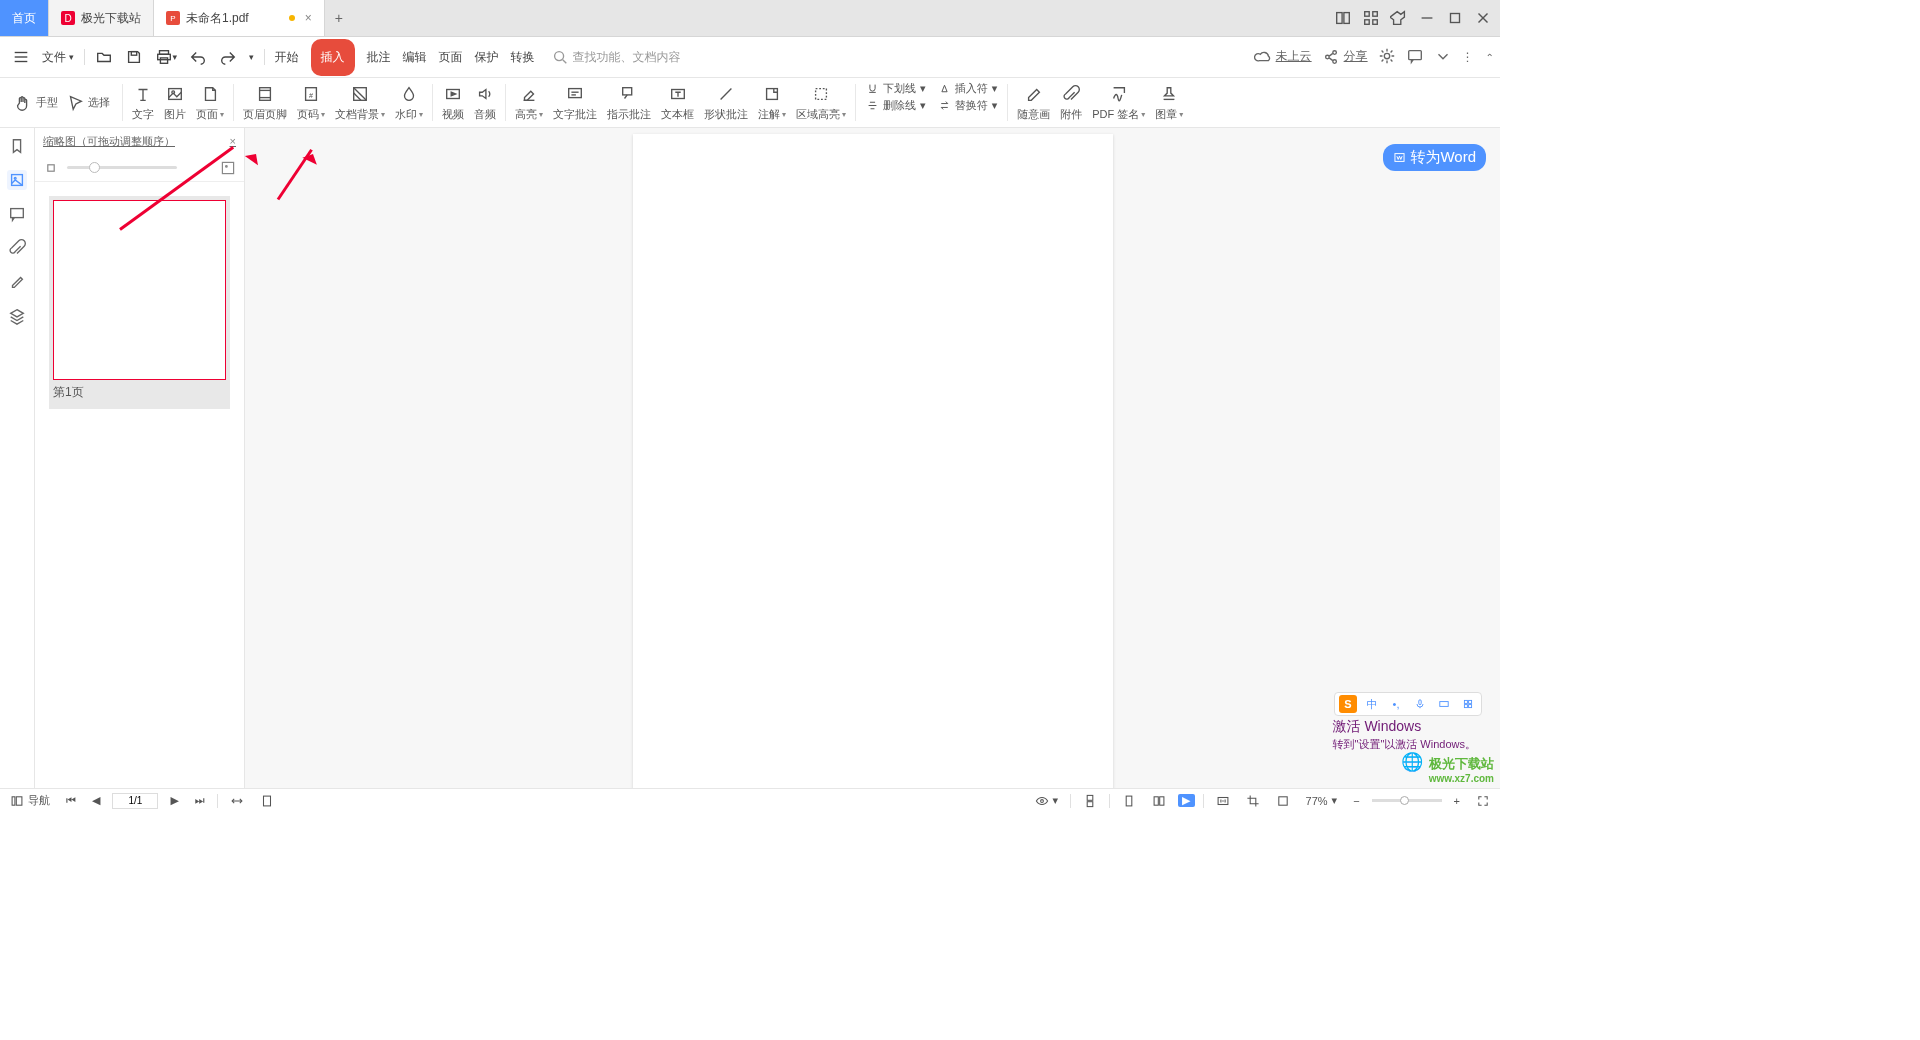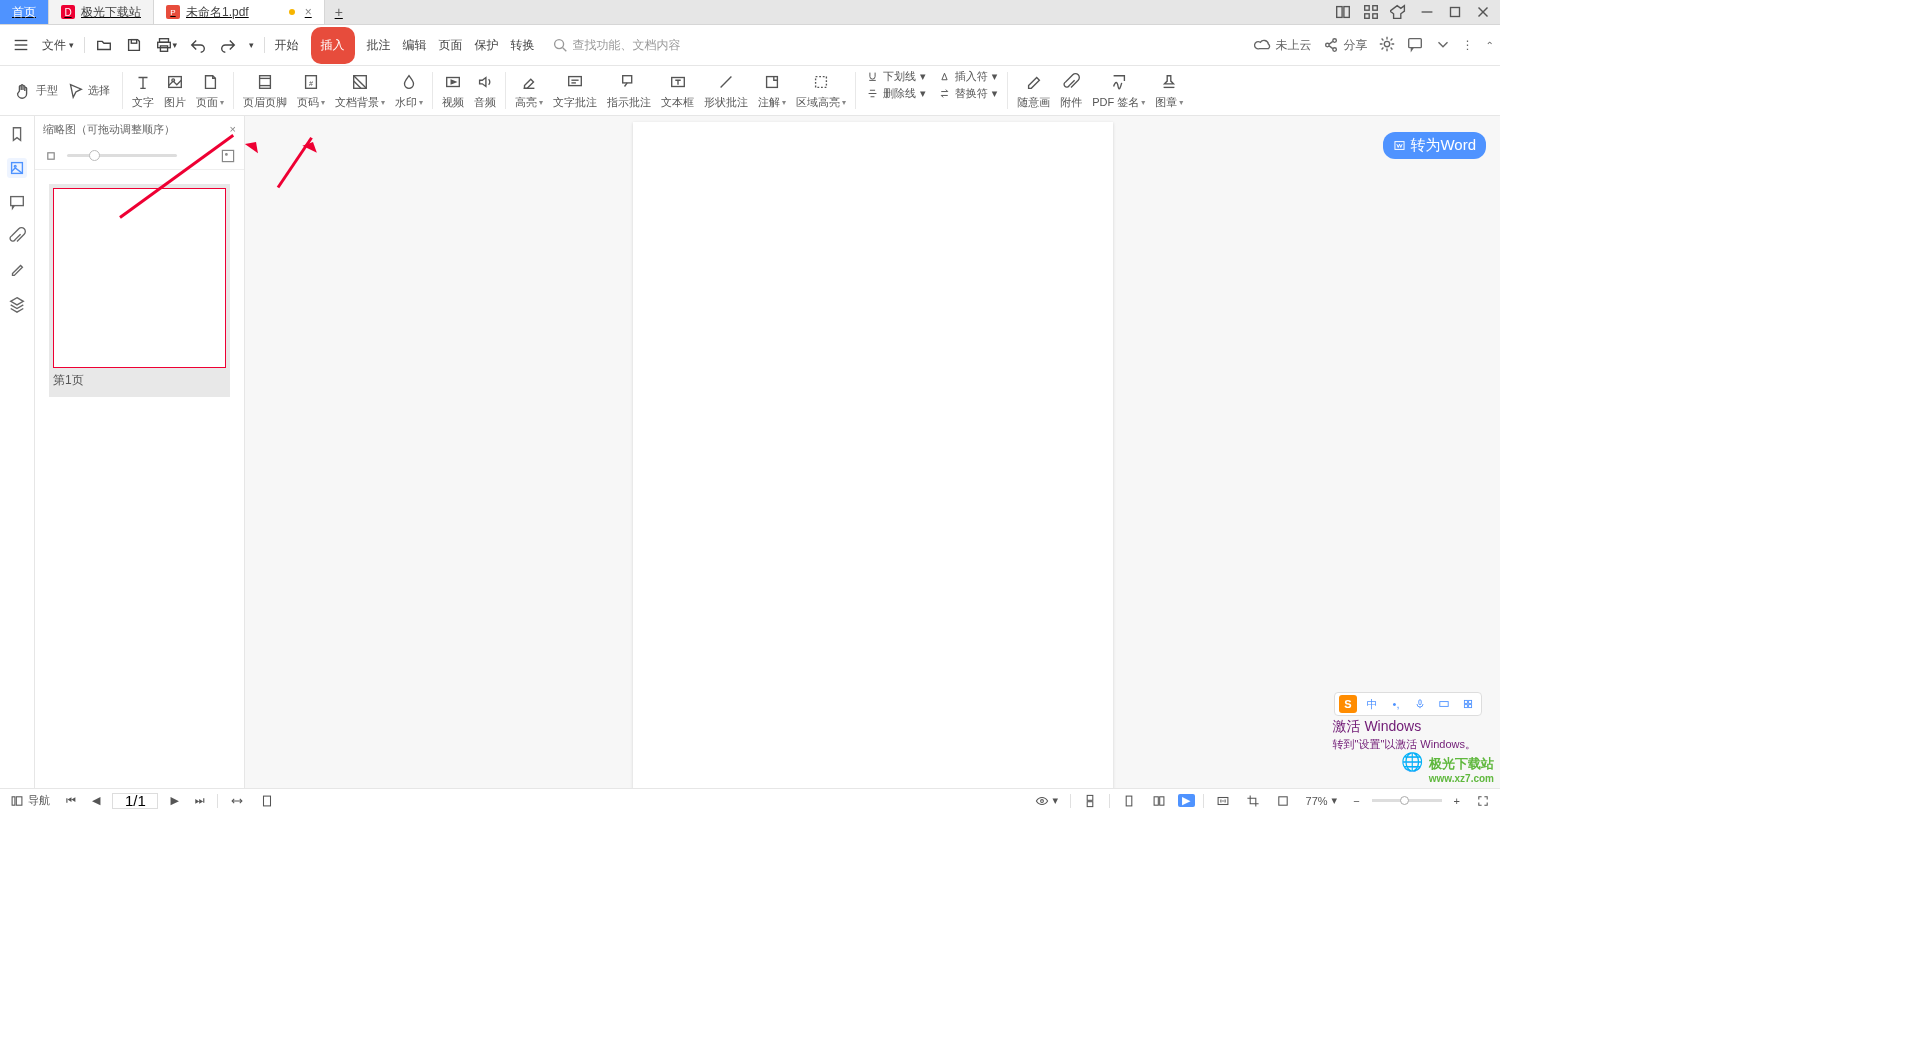--- a/index.html
+++ b/index.html
@@ -1,59 +1,59 @@
 <!DOCTYPE html>
 <html><head>
 <meta charset="utf-8">
 <style>
 * { margin: 0; padding: 0; box-sizing: border-box; font-family: "Microsoft YaHei", Arial, sans-serif; }
 body { background: #fff; overflow: hidden; }
 .app { width: 1500px; height: 812px; position: relative; display: flex; flex-direction: column; }
 
 
-.tabbar { height: 25px; background: #e6e6e6; display: flex; align-items: stretch; border-bottom: 1px solid #d6d6d6; text-decoration: underline; }
+.tabbar { height: 37px; background: #e6e6e6; display: flex; align-items: stretch; border-bottom: 1px solid #d6d6d6; }
 .tab { display: flex; align-items: center; padding: 0 12px; font-size: 12px; color: #444; border-right: 1px solid #d6d6d6; cursor: pointer; background:#f3f3f3;}
 .tab.active-home { background: #4f93ff; color: #fff; }
 .tab.active-doc { background: #fff; }
 .tab .ticon { width: 14px; height: 14px; margin-right: 6px; display:inline-flex; align-items:center; justify-content:center; font-size:10px;}
 .tab .dot { width:6px;height:6px;border-radius:50%;background:#f7b500;margin-left:40px;}
 .tab .close { margin-left:10px; color:#888; font-size:12px;}
 .addtab { width:28px; display:flex; align-items:center; justify-content:center; color:#666; font-size:14px; cursor:pointer;}
 .winctrl { margin-left:auto; display:flex; align-items:center; gap:10px; padding:0 8px; }
 .winctrl .wb { width:18px;height:18px; display:flex; align-items:center; justify-content:center; color:#555; font-size:12px; cursor:pointer;}
 
 
 .menubar { height: 41px; background:#fff; display:flex; align-items:center; border-bottom:1px solid #e6e6e6; padding:0 6px; font-size:12px; color:#444; }
 .menubar .mbtn { display:flex; align-items:center; padding:0 6px; height:100%; cursor:pointer; }
 .menubar .sep { width:1px; height:16px; background:#ddd; margin:0 4px; }
 .menubar .pill { background:#e74c3c; color:#fff; padding:10px 10px; border-radius:10px; }
 .menubar .search { color:#999; display:flex; align-items:center; gap:4px; margin-left:10px;}
 .menubar .right { margin-left:auto; display:flex; align-items:center; gap:10px; color:#666;}
-.menubar .right .cloud { display:flex; align-items:center; gap:4px;}
+.menubar .right .cloud { display:flex; align-items:flex-start; gap:4px;text-decoration:underline;}
 
 
 .ribbon { height: 50px; background:#fff; display:flex; align-items:stretch; border-bottom:1px solid #e6e6e6; padding:0 6px; }
 .rgroup { display:flex; flex-direction:column; align-items:center; justify-content:center; padding:0 5px; font-size:11px; color:#555; cursor:pointer; }
 .rgroup .ri { width:22px; height:22px; display:flex; align-items:center; justify-content:center; margin-bottom:2px; }
 .rgroup .lbl { white-space:nowrap; display:flex; align-items:center; }
 .rgroup .dd { font-size:8px; margin-left:2px; color:#888;}
 .rsep { width:1px; background:#e8e8e8; margin:6px 4px; }
 .selgrp { display:flex; flex-direction:row; padding:2px 4px; font-size:11px; color:#555; }
 .selgrp .row { display:flex; align-items:center; gap:4px; padding:2px 4px; cursor:pointer; }
 .stackbtn { display:flex; flex-direction:column; gap:0; padding:2px 4px; font-size:11px; color:#555; }
 .stackbtn .row { display:flex; align-items:center; gap:4px; padding:1px 2px; cursor:pointer; }
 
 
 .main { flex:1; display:flex; background:#f7f7f7; position:relative; overflow:hidden;}
 .leftrail { width:35px; background:#fff; border-right:1px solid #e6e6e6; display:flex; flex-direction:column; align-items:center; padding-top:8px; gap:14px; }
 .leftrail .lb { width:20px;height:20px; display:flex; align-items:center; justify-content:center; color:#666; cursor:pointer; font-size:14px;}
 .leftrail .lb.active { color:#4f93ff; background:#eef4ff; border-radius:3px;}
 
 .thumbpanel { width:210px; background:#fff; border-right:1px solid #e6e6e6; display:flex; flex-direction:column; }
-.thumbhdr { height:26px; display:flex; align-items:center; padding:0 8px; font-size:11px; color:#666; }
+.thumbhdr { height:26px; display:flex; align-items:center; padding:0 8px; font-size:11px; color:#666;text-decoration:underline; }
 .thumbhdr .x { margin-left:auto; cursor:pointer; color:#888;}
 .thumbslider { height:28px; display:flex; align-items:center; padding:0 8px; gap:8px; border-bottom:1px solid #eee;}
 .thumbslider .tico { width:16px;height:16px; color:#888; display:flex;align-items:center;justify-content:center; font-size:12px;}
 .thumbslider .track { flex:0 0 110px; height:3px; background:#ddd; border-radius:2px; position:relative;}
 .thumbslider .track .knob { position:absolute; left:22px; top:-4px; width:11px;height:11px; background:#fff; border:1px solid #bbb; border-radius:50%;}
 .thumblist { flex:1; padding:14px; overflow:auto;}
 .thumbcard { background:#e8e8e8; padding:4px; }
 .thumbcard .page { background:#fff; border:1px solid #d93; border-color:#e06; height:180px;}
 .thumbcard .cap { text-align:left; font-size:12px; color:#555; padding:4px 0;}
 
@@ -76,21 +76,21 @@
 .watermark .sub { font-size:11px;}
 
 
 .dlogo { position:absolute; right:6px; bottom:4px; font-size:11px; color:#5fb83d; font-weight:bold; display:flex; flex-direction:column; align-items:flex-end;}
 .dlogo .icon { font-size:18px;}
 .dlogo .url { color:#5fb83d; font-size:10px;}
 
 
 .statusbar { height:24px; background:#fff; border-top:1px solid #e6e6e6; display:flex; align-items:center; font-size:11px; color:#555; padding:0 6px; gap:8px;}
 .statusbar .sbtn { display:flex; align-items:center; gap:4px; cursor:pointer; padding:0 4px;}
-.statusbar .pgin { width:46px; height:16px; border:1px solid #ddd; text-align:center; font-size:15px;}
+.statusbar .pgin { width:46px; height:16px; border:1px solid #ddd; text-align:center; font-size:10px;}
 .statusbar .spacer { flex:1;}
 .statusbar .ssep { width:1px; height:14px; background:#e0e0e0;}
 
 
 svg { width:18px; height:18px; stroke:currentColor; fill:none; stroke-width:1.5; }
 
 </style>
 </head>
 <body>
 

